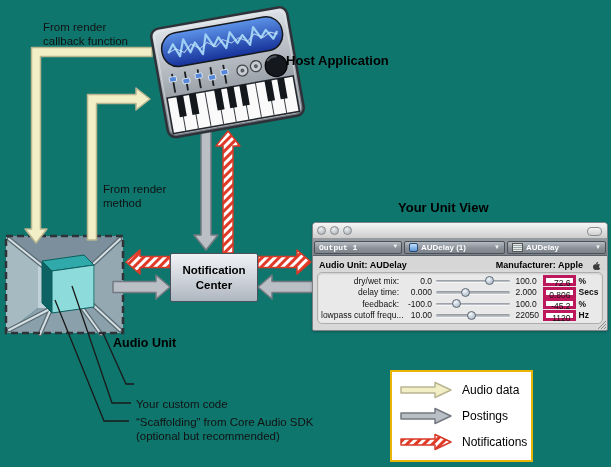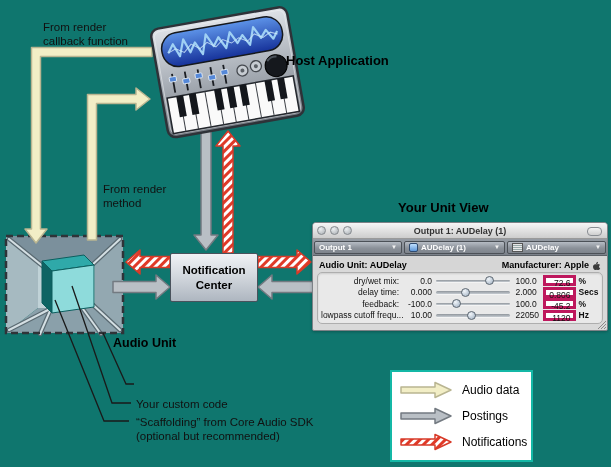--- a/index.html
+++ b/index.html
@@ -11,21 +11,21 @@
   .lbl{position:absolute;font-size:11.5px;color:#111;line-height:1.22;white-space:pre-line;}
   .lbl-b{position:absolute;font-weight:bold;color:#000;}
   
   .nc{position:absolute;left:170px;top:253px;width:88px;height:49px;box-sizing:border-box;
       border:1.5px solid #49525c;border-radius:2px;
       background:linear-gradient(#f0f2f5 0%,#d4d9df 45%,#aeb6c0 100%);
       display:flex;align-items:center;justify-content:center;text-align:center;
       font-size:11.5px;font-weight:bold;color:#000;line-height:1.25;}
   
   .legend{position:absolute;left:390px;top:370px;width:143px;height:92px;box-sizing:border-box;
-      background:#fff;border:2px solid #14b8a6;display:flex;flex-direction:column;
+      background:#fff;border:2px solid #eab308;display:flex;flex-direction:column;
       justify-content:space-around;padding:5px 0 5px 7px;}
   .legend-row{display:flex;align-items:center;gap:9px;}
   .legend-row span{font-size:12px;color:#000;}
   
   .win{position:absolute;left:312px;top:222px;width:296px;height:109px;box-sizing:border-box;
        border:1px solid #7d8287;border-radius:4px 4px 2px 2px;background:#d9d9d9;
        box-shadow:0 1px 3px rgba(0,0,0,.25);overflow:hidden;}
   .titlebar{height:15px;background:linear-gradient(#f6f6f6,#cdcdcd);border-bottom:1px solid #9a9a9a;
        display:flex;align-items:center;position:relative;}
   .tb-btn{width:7px;height:7px;border-radius:50%;margin-left:4px;
@@ -39,21 +39,21 @@
        background:linear-gradient(#b6bcc4 0%,#8b9199 55%,#7e848c 100%);
        color:#fff;font-size:8px;font-weight:bold;display:flex;align-items:center;
        padding:0 4px;gap:3px;}
   .dd .caret{margin-left:auto;font-size:6px;line-height:1;color:#f2f2f2;}
   .dd-ic1{width:7px;height:7px;border-radius:2px;border:0.5px solid #2e4a70;
        background:linear-gradient(#bfe0ff,#5e96d8);}
   .dd-ic2{width:9px;height:7px;border:0.5px solid #555;background:
        repeating-linear-gradient(#e8e8e8 0 1px,#9aa 1px 2px);}
   .hdr{height:14px;background:#d6d6d6;display:flex;align-items:flex-end;font-size:9px;
        font-weight:bold;color:#000;padding:0 6px;}
-  .hdr .right{margin-left:auto;display:flex;align-items:center;gap:3px;}
+  .hdr .right{margin-left:auto;display:flex;align-items:center;gap:9px;}
   .panel{position:absolute;left:4px;right:4px;top:49px;bottom:6px;background:#e9e9e9;
        border:1px solid #aeaeae;border-radius:5px;box-shadow:inset 0 1px 2px rgba(0,0,0,.12);
        padding:2px 3px;box-sizing:border-box;display:flex;flex-direction:column;justify-content:space-between;}
   .prow{display:flex;align-items:center;font-size:8.5px;color:#111;height:13px;}
   .p-name{width:84px;text-align:right;padding-right:5px;white-space:nowrap;overflow:hidden;}
   .p-min{width:30px;text-align:right;padding-right:4px;}
   .p-slider{width:80px;height:9px;position:relative;}
   .p-track{position:absolute;left:0;right:0;top:3.5px;height:2.5px;border-radius:2px;
        background:linear-gradient(#8f959b,#c6ccd2);box-shadow:0 0.5px 0 #fff;}
   .p-thumb{position:absolute;top:0;width:9px;height:9px;border-radius:50%;
@@ -208,25 +208,24 @@
 
   <div class="nc">
     <span style="display:block;width:76px;">Notification Center</span>
   </div>
 
   <div class="win">
     <div class="titlebar">
       <div class="tb-btn"></div>
       <div class="tb-btn"></div>
       <div class="tb-btn"></div>
-      <div class="tb-title">Output 1: AUDelay (1)</div>
       <div class="tb-oval"></div>
     </div>
     <div class="toolbar">
-      <div class="dd" style="width:88px;">
+      <div class="dd" style="width:88px;font-family:Liberation Mono, monospace;">
         <span>Output 1</span>
         <span class="caret">▼</span>
       </div>
       <div class="dd" style="width:101px;">
         <span class="dd-ic1"></span>
         <span>AUDelay (1)</span>
         <span class="caret">▼</span>
       </div>
       <div class="dd" style="width:99px;">
         <span class="dd-ic2"></span>

